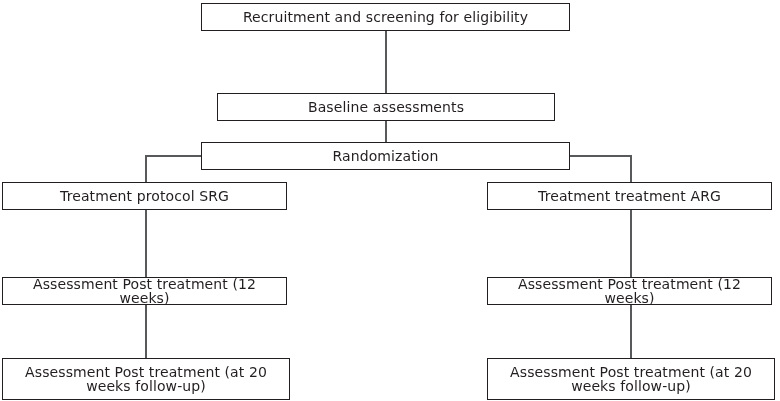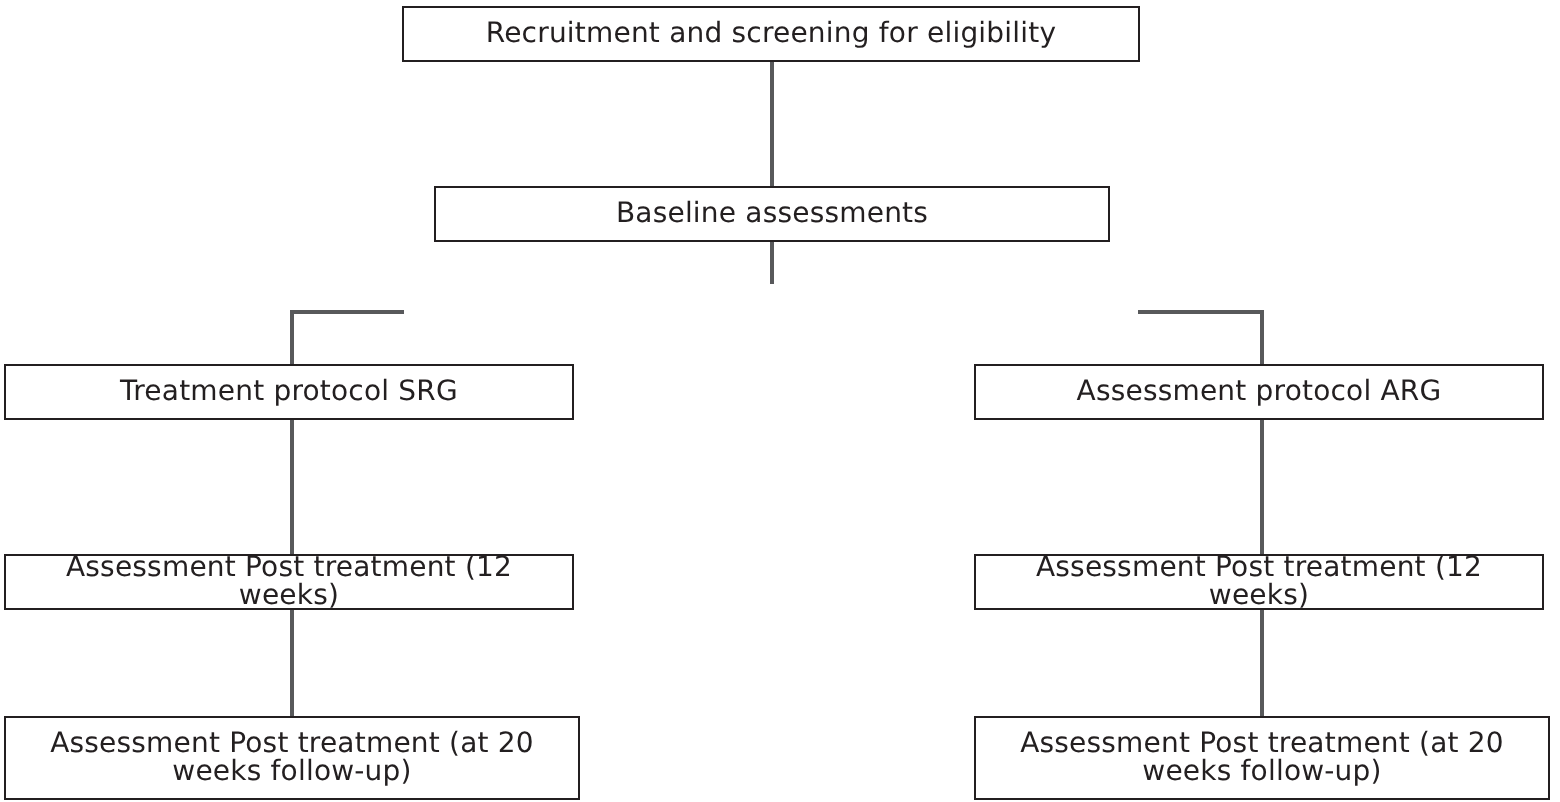--- a/index.html
+++ b/index.html
@@ -93,27 +93,30 @@
   <div class="edge v" id="edge-arg-20w"></div>
 
   <div class="node" id="node-recruitment">
     <span class="label">Recruitment and screening for eligibility</span>
   </div>
 
   <div class="node" id="node-baseline">
     <span class="label">Baseline assessments</span>
   </div>
 
+  <div class="node" id="node-randomization">
+    <span class="label">Randomization</span>
+  </div>
 
   <div class="node" id="node-srg">
     <span class="label">Treatment protocol SRG</span>
   </div>
 
   <div class="node" id="node-arg">
-    <span class="label">Assessment protocol ARG</span>
+    <span class="label">Treatment treatment ARG</span>
   </div>
 
   <div class="node" id="node-srg-12w">
     <span class="label">Assessment Post treatment (12 weeks)</span>
   </div>
 
   <div class="node" id="node-arg-12w">
     <span class="label">Assessment Post treatment (12 weeks)</span>
   </div>
 

